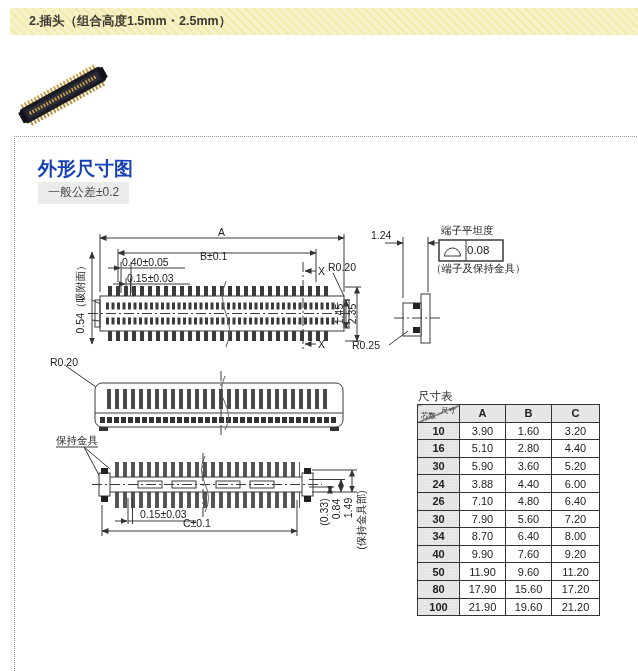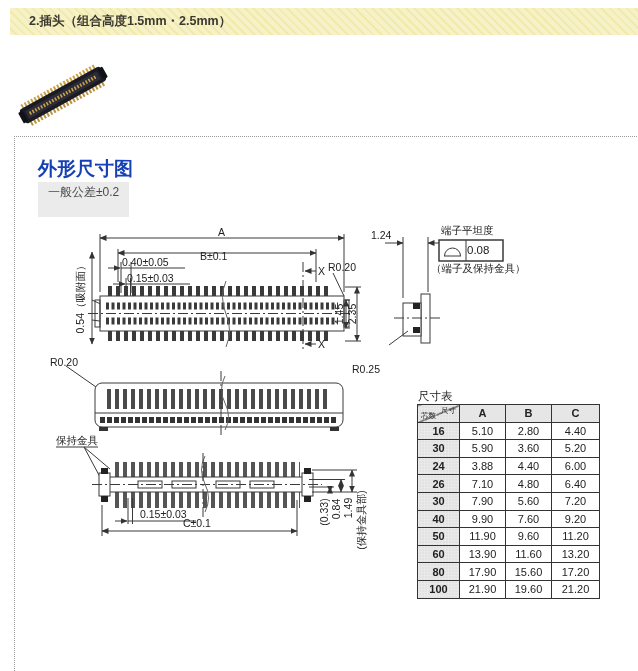--- a/index.html
+++ b/index.html
@@ -7,21 +7,21 @@
   
   .header-bar{position:absolute;left:10px;top:8px;width:628px;height:27px;
     background:repeating-linear-gradient(45deg,#f7f1c8 0,#f7f1c8 4px,#f1eaad 4px,#f1eaad 6px);
     display:flex;align-items:center;}
   .header-bar span{font-size:12.5px;font-weight:bold;color:#3c3a30;padding-left:19px;}
   
   .panel{position:absolute;left:14px;top:136px;width:700px;height:600px;
     border-top:1px dotted #9a9a9a;border-left:1px dotted #9a9a9a;background:#fff;}
   .section-title{position:absolute;left:38px;top:156px;font-size:19px;font-weight:bold;color:#1640b5;}
   .tol-note{position:absolute;left:38px;top:182px;background:#ebebeb;color:#4a4a4a;
-    font-size:12px;padding:2px 10px 16px 10px;}
+    font-size:12px;padding:2px 10px 3px 10px;}
   
   .lbl{position:absolute;font-size:10.5px;color:#222;white-space:nowrap;line-height:12px;}
   .rot{position:absolute;font-size:10.5px;color:#222;white-space:nowrap;line-height:11px;
     transform:translate(-50%,-50%) rotate(-90deg);}
   svg{position:absolute;left:0;top:0;}
   
   .tbl-title{position:absolute;left:418px;top:389px;font-size:11.5px;color:#222;}
   .dim-table{position:absolute;left:417px;top:404px;border-collapse:collapse;
     font-size:11px;color:#222;border:1.5px solid #333;}
   .dim-table th,.dim-table td{border:1px solid #333;text-align:center;padding:0;height:16.6px;}
@@ -181,40 +181,46 @@
 <span class="rot" style="left:352px;top:314px;">2.35</span>
 <span class="lbl" style="left:50px;top:356px;">R0.20</span>
 <span class="lbl" style="left:56px;top:434px;">保持金具</span>
 <span class="lbl" style="left:140px;top:508px;">0.15±0.03</span>
 <span class="lbl" style="left:183px;top:517px;">C±0.1</span>
 <span class="rot" style="left:324px;top:512px;">(0.33)</span>
 <span class="rot" style="left:336px;top:509px;">0.84</span>
 <span class="rot" style="left:348px;top:508px;">1.49</span>
 <span class="rot" style="left:361px;top:520px;">(保持金具部)</span>
 <span class="lbl" style="left:371px;top:229px;">1.24</span>
-<span class="lbl" style="left:352px;top:339px;margin-top:24px;">R0.25</span>
+<span class="lbl" style="left:352px;top:339px;">R0.25</span>
 <span class="lbl" style="left:441px;top:224px;">端子平坦度</span>
 <span class="lbl" style="left:467px;top:244px;width:36px;text-align:left;font-size:11.5px;">0.08</span>
 <span class="lbl" style="left:431px;top:262px;">（端子及保持金具）</span>
 
 <div class="tbl-title">尺寸表</div>
 <table class="dim-table">
   <thead>
     <tr>
       <th class="corner">
         <span class="c-top">尺寸</span>
         <span class="c-bot">芯数</span>
       </th>
       <th>A</th>
       <th>B</th>
       <th class="colc">C</th>
     </tr>
   </thead>
   <tbody>
       <tr>
+        <td class="pins">10</td>
+        <td>3.90</td>
+        <td>1.60</td>
+        <td>3.20</td>
+      </tr>
+      <tr>
         <td class="pins">16</td>
         <td>5.10</td>
         <td>2.80</td>
         <td>4.40</td>
       </tr>
       <tr>
         <td class="pins">30</td>
         <td>5.90</td>
         <td>3.60</td>
         <td>5.20</td>
@@ -231,38 +237,38 @@
         <td>4.80</td>
         <td>6.40</td>
       </tr>
       <tr>
         <td class="pins">30</td>
         <td>7.90</td>
         <td>5.60</td>
         <td>7.20</td>
       </tr>
       <tr>
+        <td class="pins">34</td>
+        <td>8.70</td>
+        <td>6.40</td>
+        <td>8.00</td>
+      </tr>
+      <tr>
         <td class="pins">40</td>
         <td>9.90</td>
         <td>7.60</td>
         <td>9.20</td>
       </tr>
       <tr>
         <td class="pins">50</td>
         <td>11.90</td>
         <td>9.60</td>
         <td>11.20</td>
       </tr>
       <tr>
-        <td class="pins">60</td>
-        <td>13.90</td>
-        <td>11.60</td>
-        <td>13.20</td>
-      </tr>
-      <tr>
         <td class="pins">80</td>
         <td>17.90</td>
         <td>15.60</td>
         <td>17.20</td>
       </tr>
       <tr>
         <td class="pins">100</td>
         <td>21.90</td>
         <td>19.60</td>
         <td>21.20</td>

